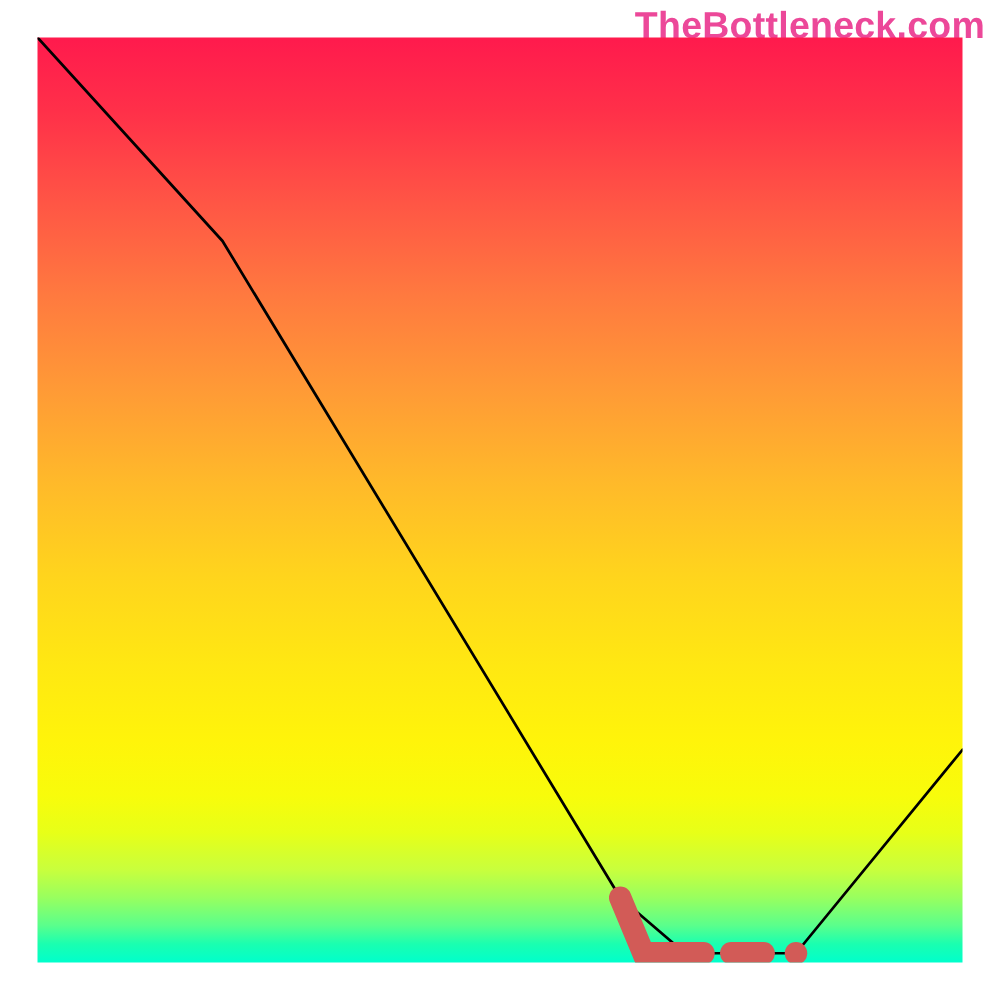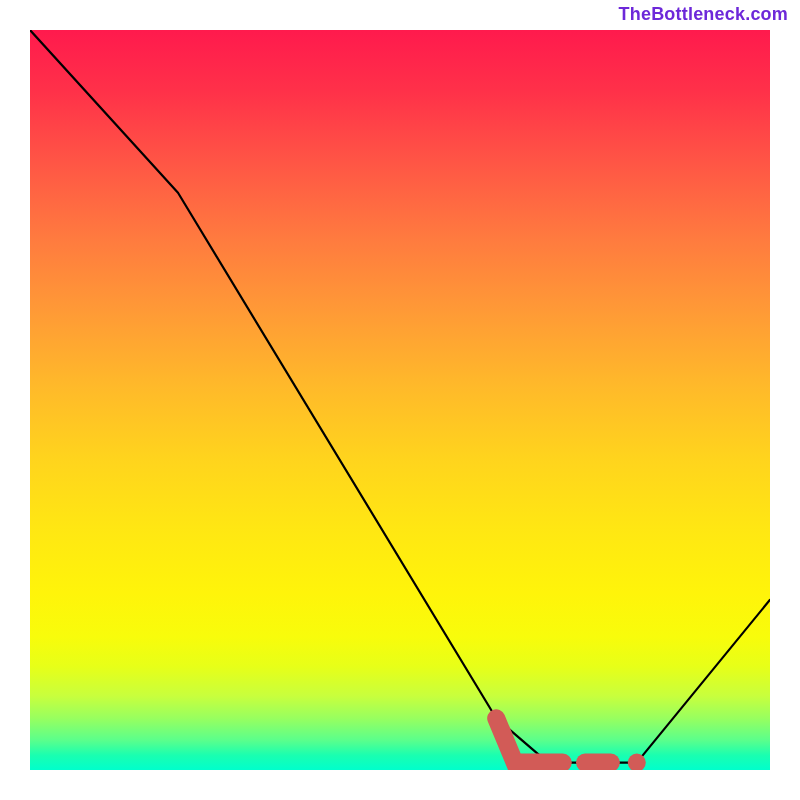--- a/index.html
+++ b/index.html
@@ -14,23 +14,23 @@
     position: relative;
     width: 800px;
     height: 800px;
     box-sizing: border-box;
   }
   .watermark {
     position: absolute;
     top: 4px;
     right: 12px;
     font-family: Arial, Helvetica, sans-serif;
-    font-size: 18px;
+    font-size: 30px;
     font-weight: 600;
-    color: #6d28d9;
+    color: #ec4899;
     letter-spacing: 0.2px;
   }
   .plot {
     position: absolute;
     left: 30px;
     top: 30px;
     width: 740px;
     height: 740px;
     background: linear-gradient(
       to bottom,

